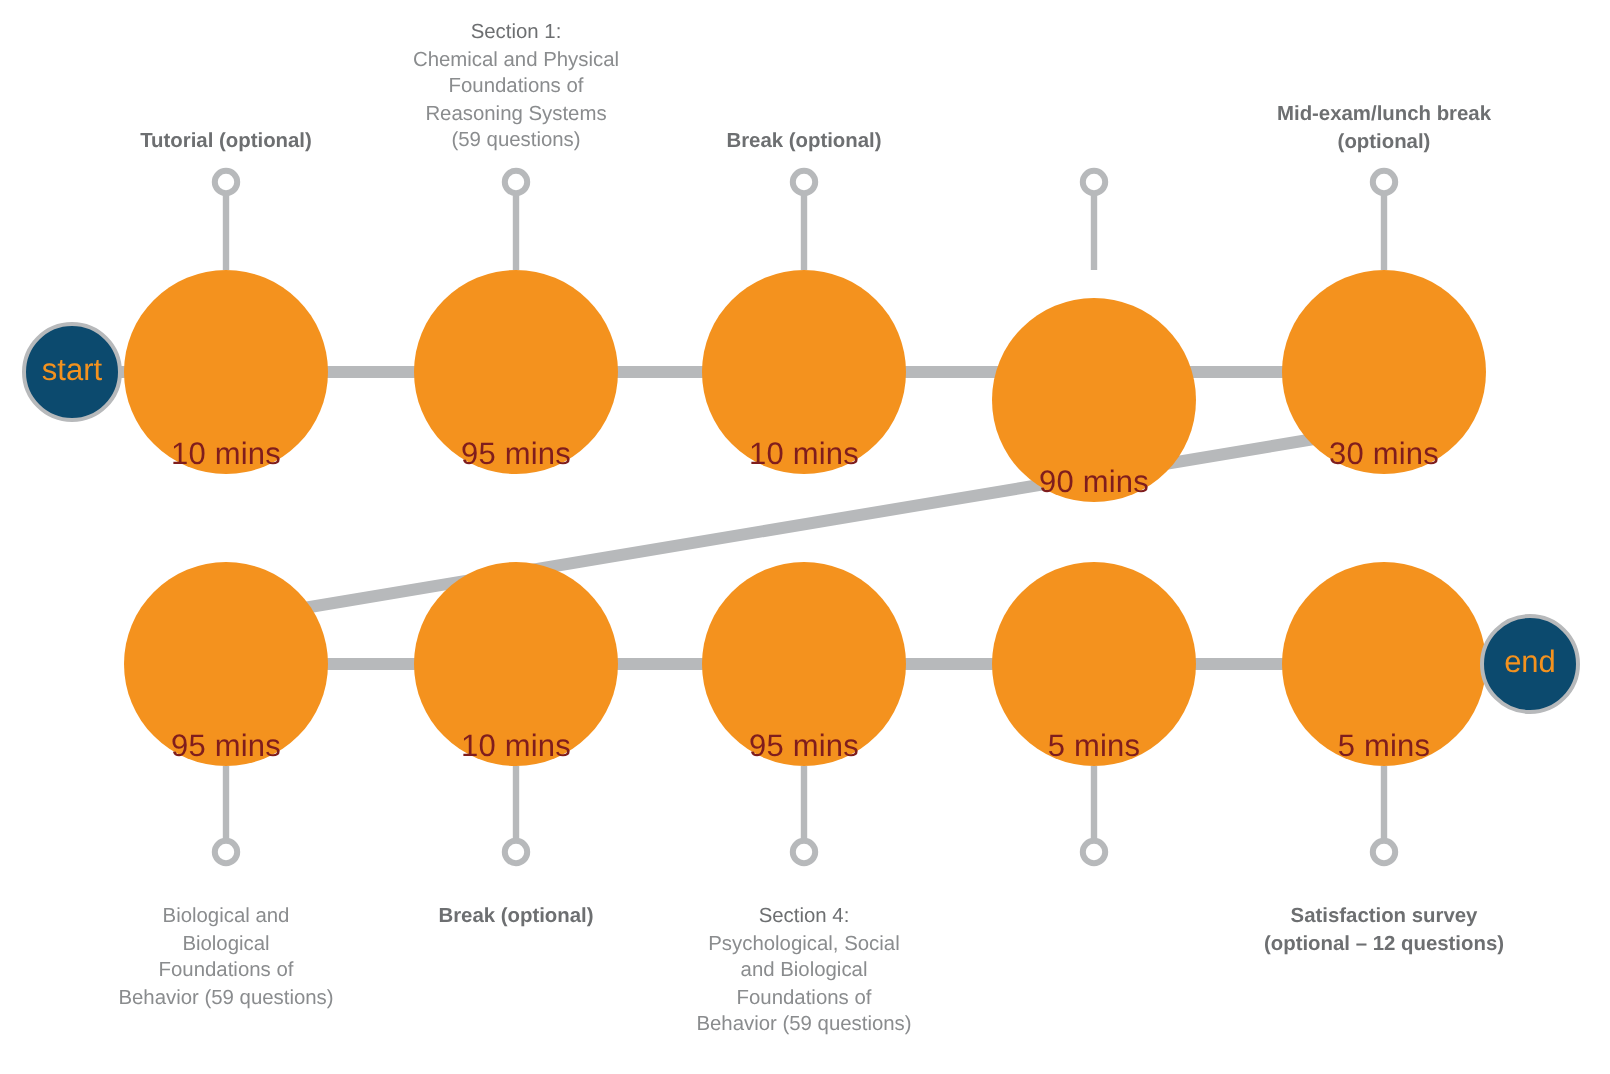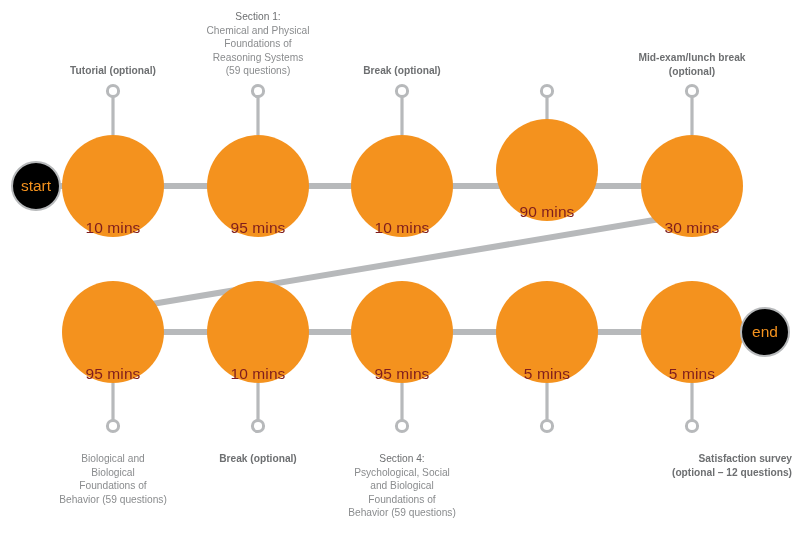--- a/index.html
+++ b/index.html
@@ -46,21 +46,21 @@
     box-sizing: border-box;
   }
   .terminal {
     position: absolute;
     width: 50px;
     height: 50px;
     margin-left: -25px;
     margin-top: -25px;
     border-radius: 50%;
     border: 2px solid #b7b9bb;
-    background: #000000;
+    background: #0c4a6e;
     color: #f4921e;
     display: flex;
     align-items: center;
     justify-content: center;
     font-size: 15.5px;
     z-index: 4;
     box-sizing: border-box;
   }
   .caption {
     position: absolute;
@@ -147,21 +147,21 @@
 
   <div class="node" style="left:113px; top:186px;">
     <span>10 mins</span>
   </div>
   <div class="node" style="left:258px; top:186px;">
     <span>95 mins</span>
   </div>
   <div class="node" style="left:402px; top:186px;">
     <span>10 mins</span>
   </div>
-  <div class="node" style="left:547px; top:170px;">
+  <div class="node" style="left:547px; top:200px;">
     <span>90 mins</span>
   </div>
   <div class="node" style="left:692px; top:186px;">
     <span>30 mins</span>
   </div>
 
   <div class="node" style="left:113px; top:332px;">
     <span>95 mins</span>
   </div>
   <div class="node" style="left:258px; top:332px;">
@@ -178,15 +178,15 @@
   </div>
 
   <div class="caption caption-above bold-all" style="left:113px; top:78px; width:200px;"><span>Tutorial (optional)</span></div>
   <div class="caption caption-above" style="left:258px; top:78px; width:200px;"><span class="hdr">Section 1:</span><span>Chemical and Physical</span><br><span>Foundations of</span><br><span>Reasoning Systems</span><br><span>(59 questions)</span></div>
   <div class="caption caption-above bold-all" style="left:402px; top:78px; width:200px;"><span>Break (optional)</span></div>
   <div class="caption caption-above bold-all" style="left:692px; top:78px; width:200px;"><span>Mid-exam/lunch break</span><br><span>(optional)</span></div>
 
   <div class="caption caption-below" style="left:113px; top:452px; width:200px;"><span>Biological and</span><br><span>Biological</span><br><span>Foundations of</span><br><span>Behavior (59 questions)</span></div>
   <div class="caption caption-below bold-all" style="left:258px; top:452px; width:200px;"><span>Break (optional)</span></div>
   <div class="caption caption-below" style="left:402px; top:452px; width:200px;"><span class="hdr">Section 4:</span><span>Psychological, Social</span><br><span>and Biological</span><br><span>Foundations of</span><br><span>Behavior (59 questions)</span></div>
-  <div class="caption caption-below bold-all" style="left:692px; top:452px; width:200px;text-align:right;"><span>Satisfaction survey</span><br><span>(optional – 12 questions)</span></div>
+  <div class="caption caption-below bold-all" style="left:692px; top:452px; width:200px;"><span>Satisfaction survey</span><br><span>(optional – 12 questions)</span></div>
 
 </div>
 
 </body></html>

